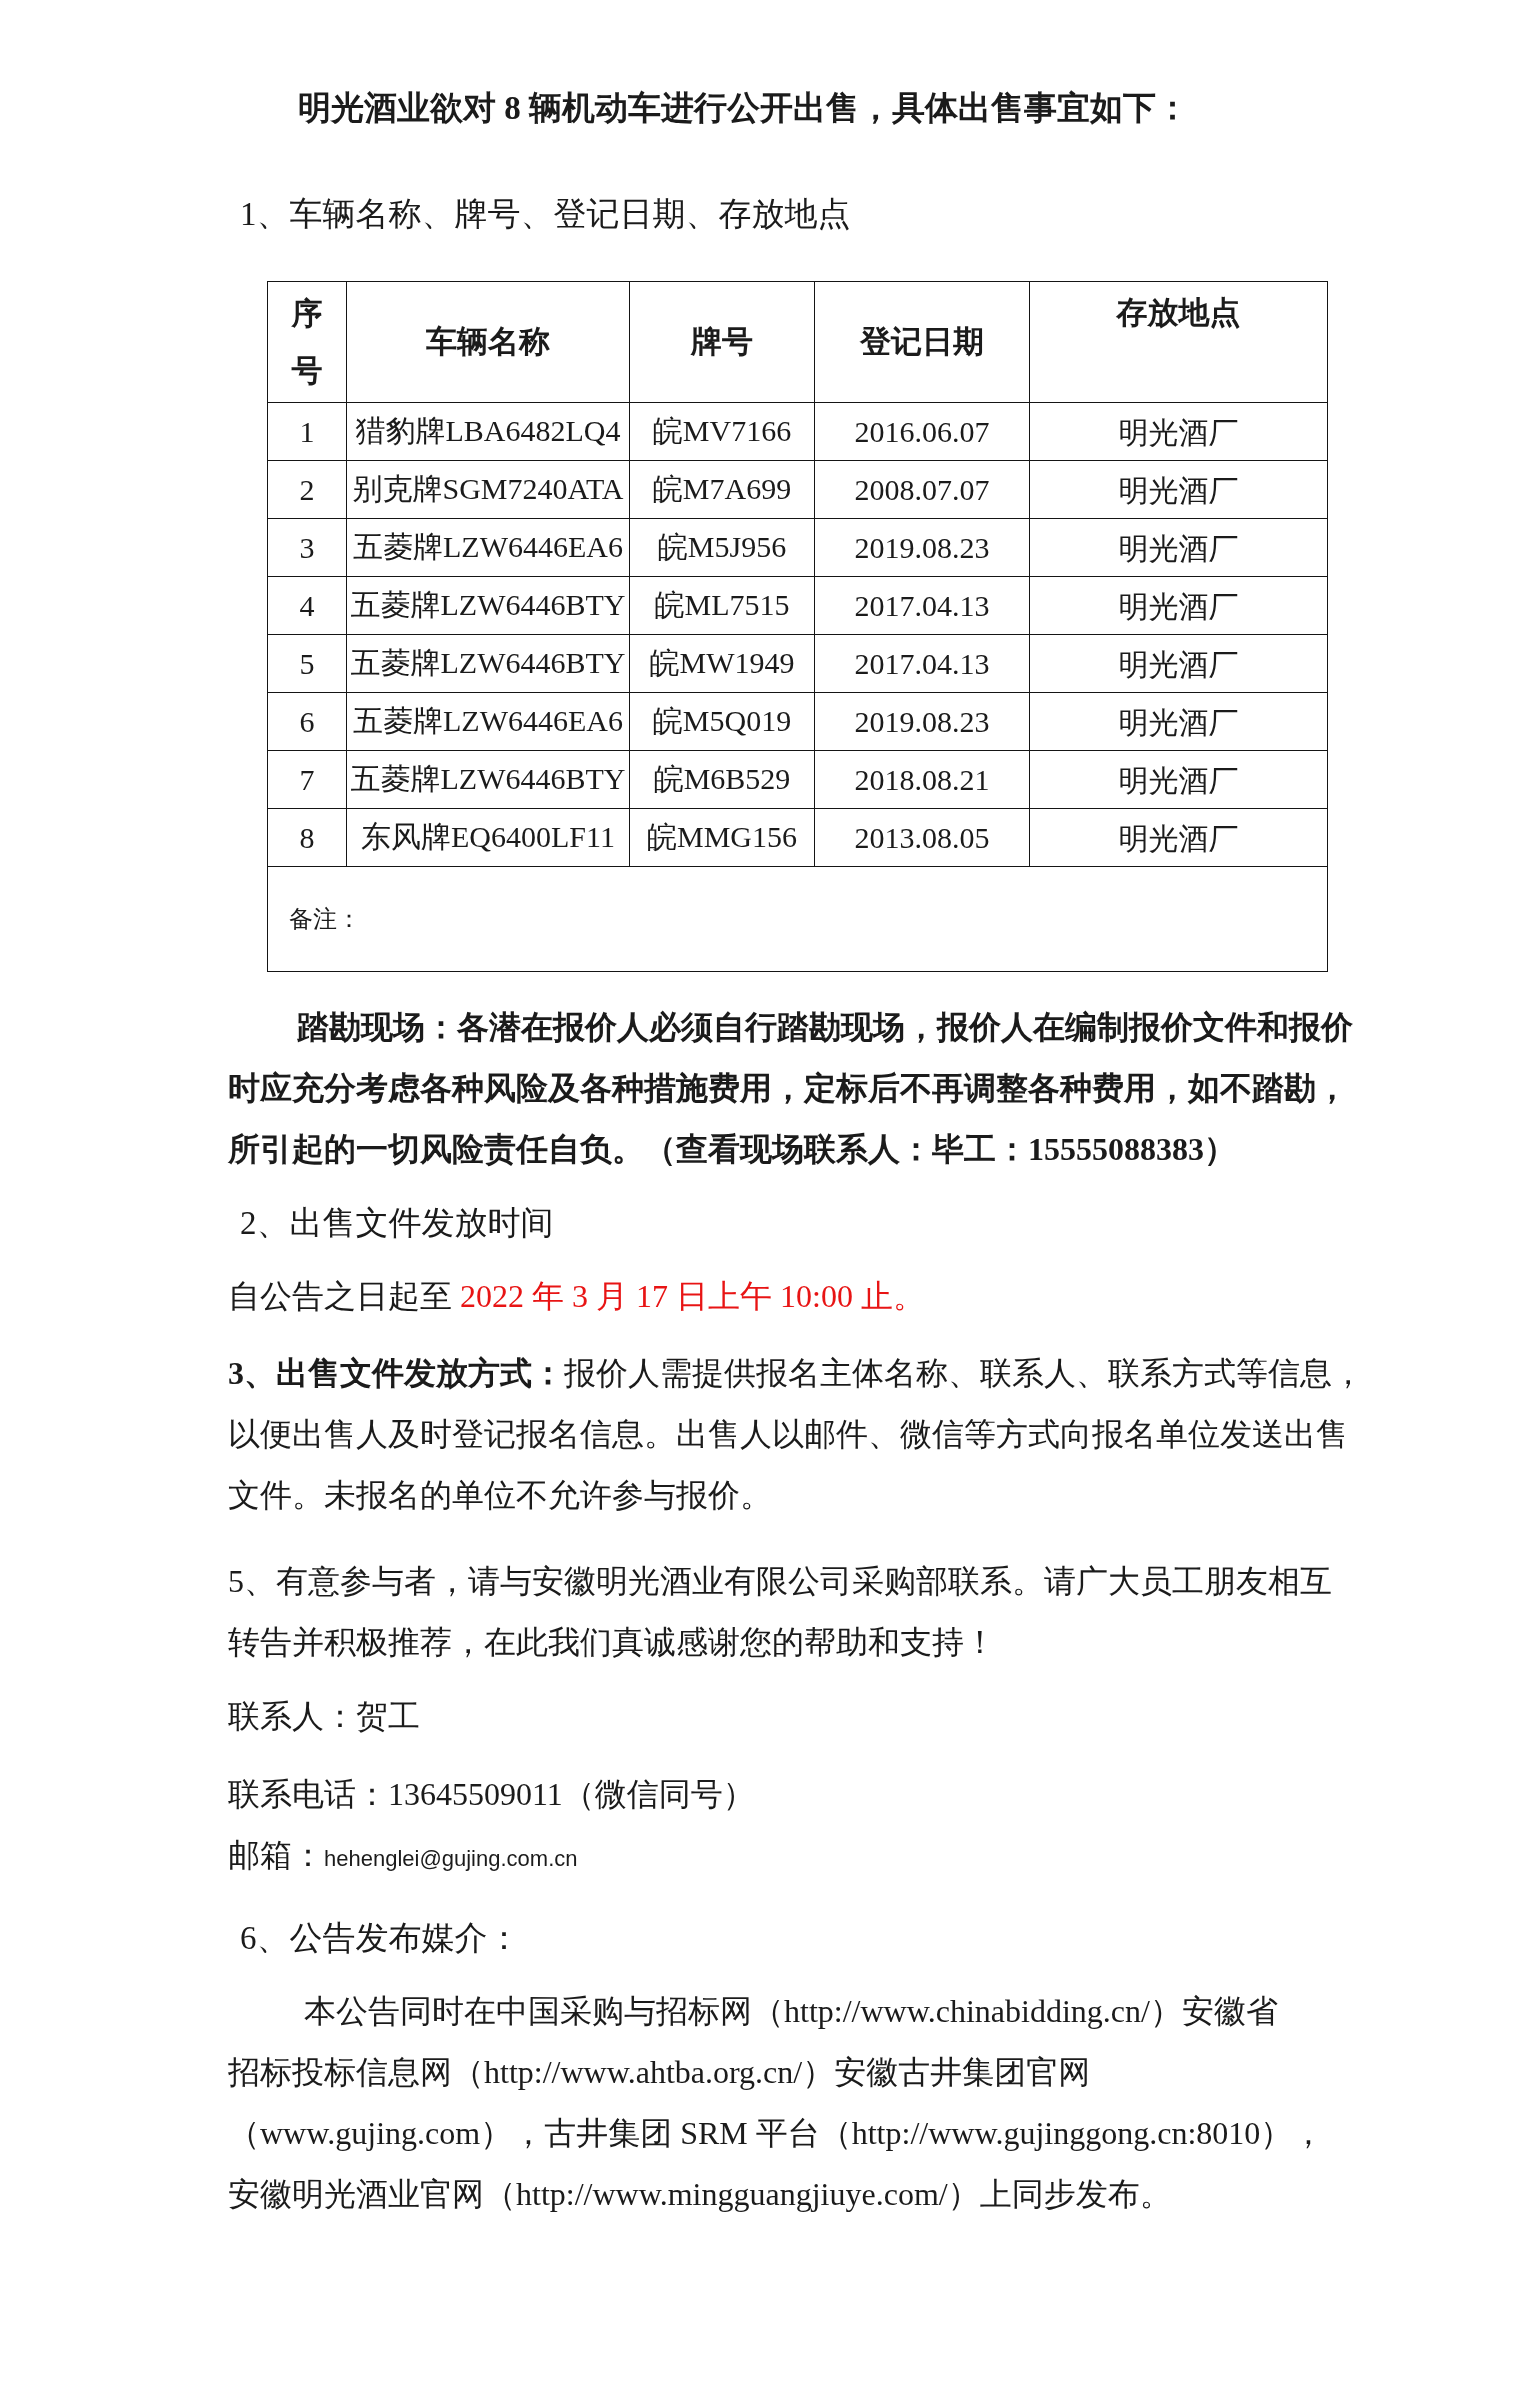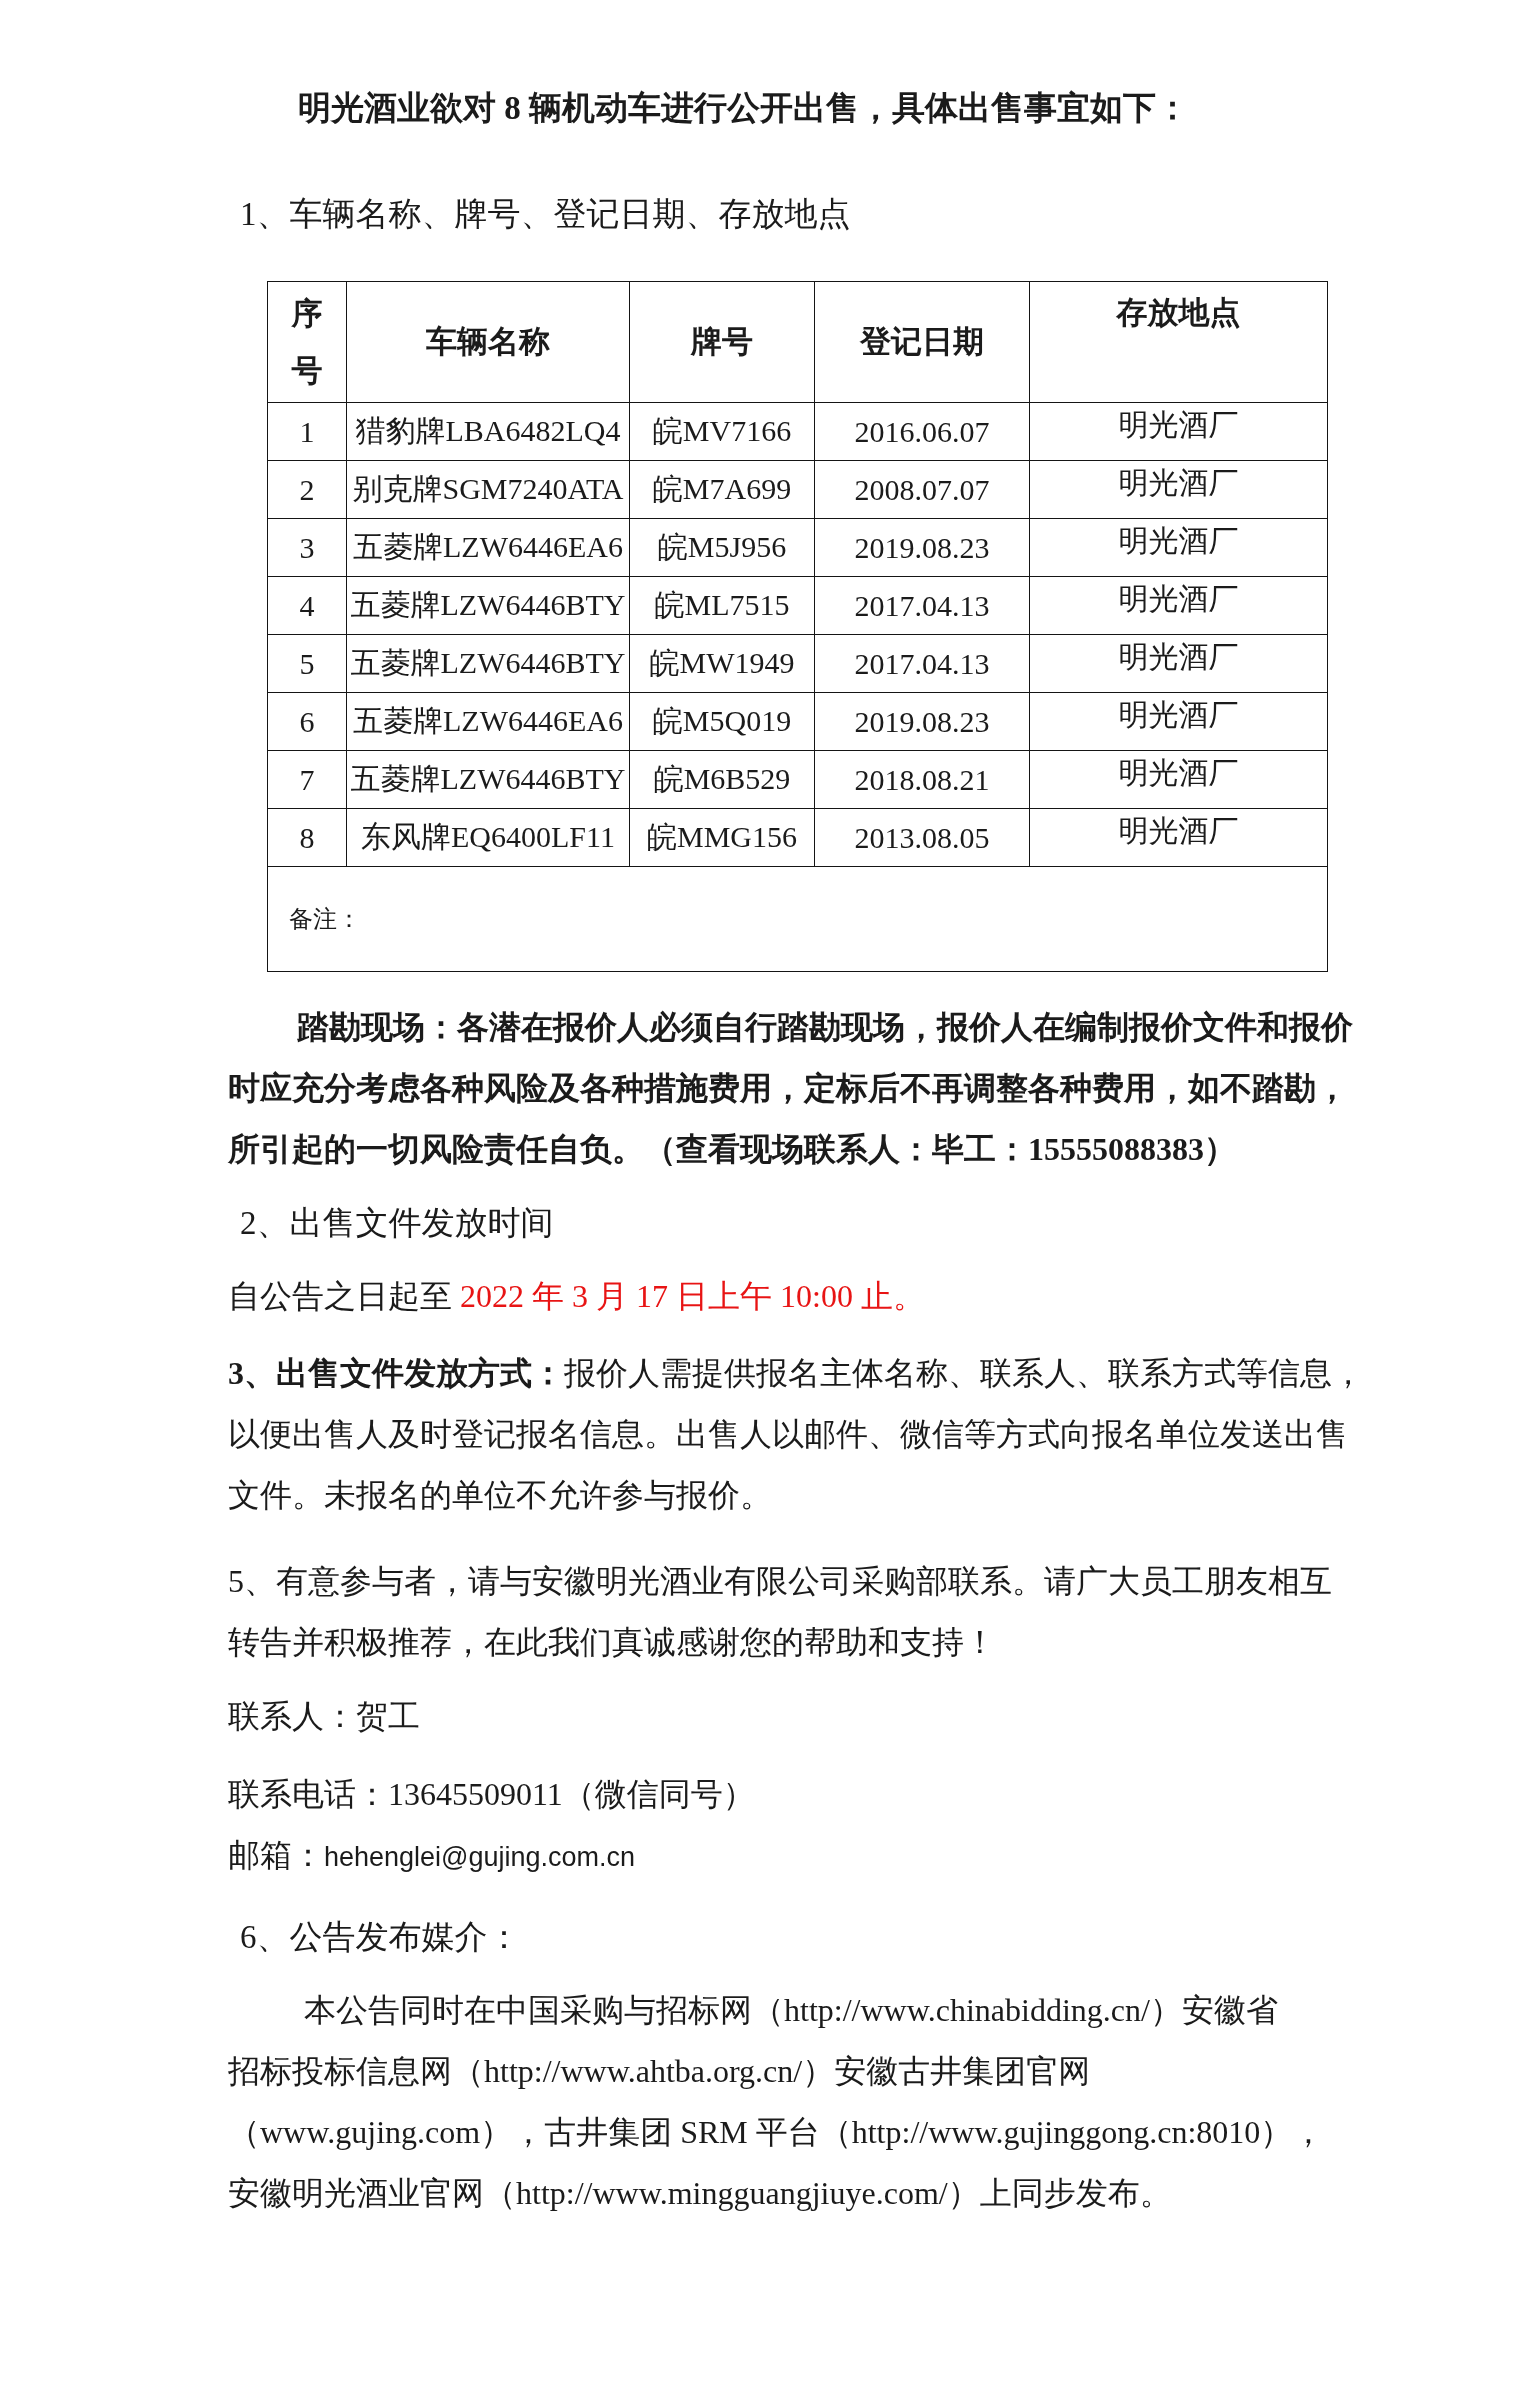--- a/index.html
+++ b/index.html
@@ -27,32 +27,32 @@
   }
   .veh th, .veh td { border: 1.9px solid #151515; padding: 0; }
   .veh tr.hrow { height: 121px; }
   .veh th {
     font-size: 31px; font-weight: 700; text-align: center;
     vertical-align: middle; line-height: 1.85;
   }
   .veh th.loc { vertical-align: top; padding-top: 11.5px; line-height: 1.2; }
   .veh tr.data { height: 58px; }
   .veh td { font-size: 30px; text-align: center; vertical-align: middle; white-space: nowrap; }
-  .veh td.loc { vertical-align: top; padding-top: 3px; line-height: 1.25; }
+  .veh td.loc { vertical-align: top; padding-top: 11px; line-height: 1.25; }
   .veh td.remark {
     height: 104px; text-align: left; vertical-align: middle;
     padding-left: 21px; font-size: 24px;
   }
 
   .ln { font-size: 32px; line-height: 61px; margin: 0; white-space: nowrap; }
   .bold { font-weight: 700; }
   .red { color: var(--deadline-red, #e81414); margin-top: 33px; }
   .indent { text-indent: 69px; }
   .indent80 { text-indent: 76px; }
-  .email { font-family: "Liberation Sans", "DejaVu Sans", sans-serif; font-size: 27px; text-align: center; }
+  .email { font-family: "Liberation Sans", "DejaVu Sans", sans-serif; font-size: 22px; text-align: center; }
 
   .mt-sv { margin-top: 25px; }
   .mt-h2 { margin-top: 13.4px; }
   .mt-s3 { margin-top: 15.3px; }
   .mt-s4 { margin-top: 25px; }
   .mt-s5 { margin-top: 25px; }
   .mt-cp { margin-top: 13.4px; }
   .mt-ph { margin-top: 17px; }
   .mt-h6 { margin-top: 19px; }
 </style>

